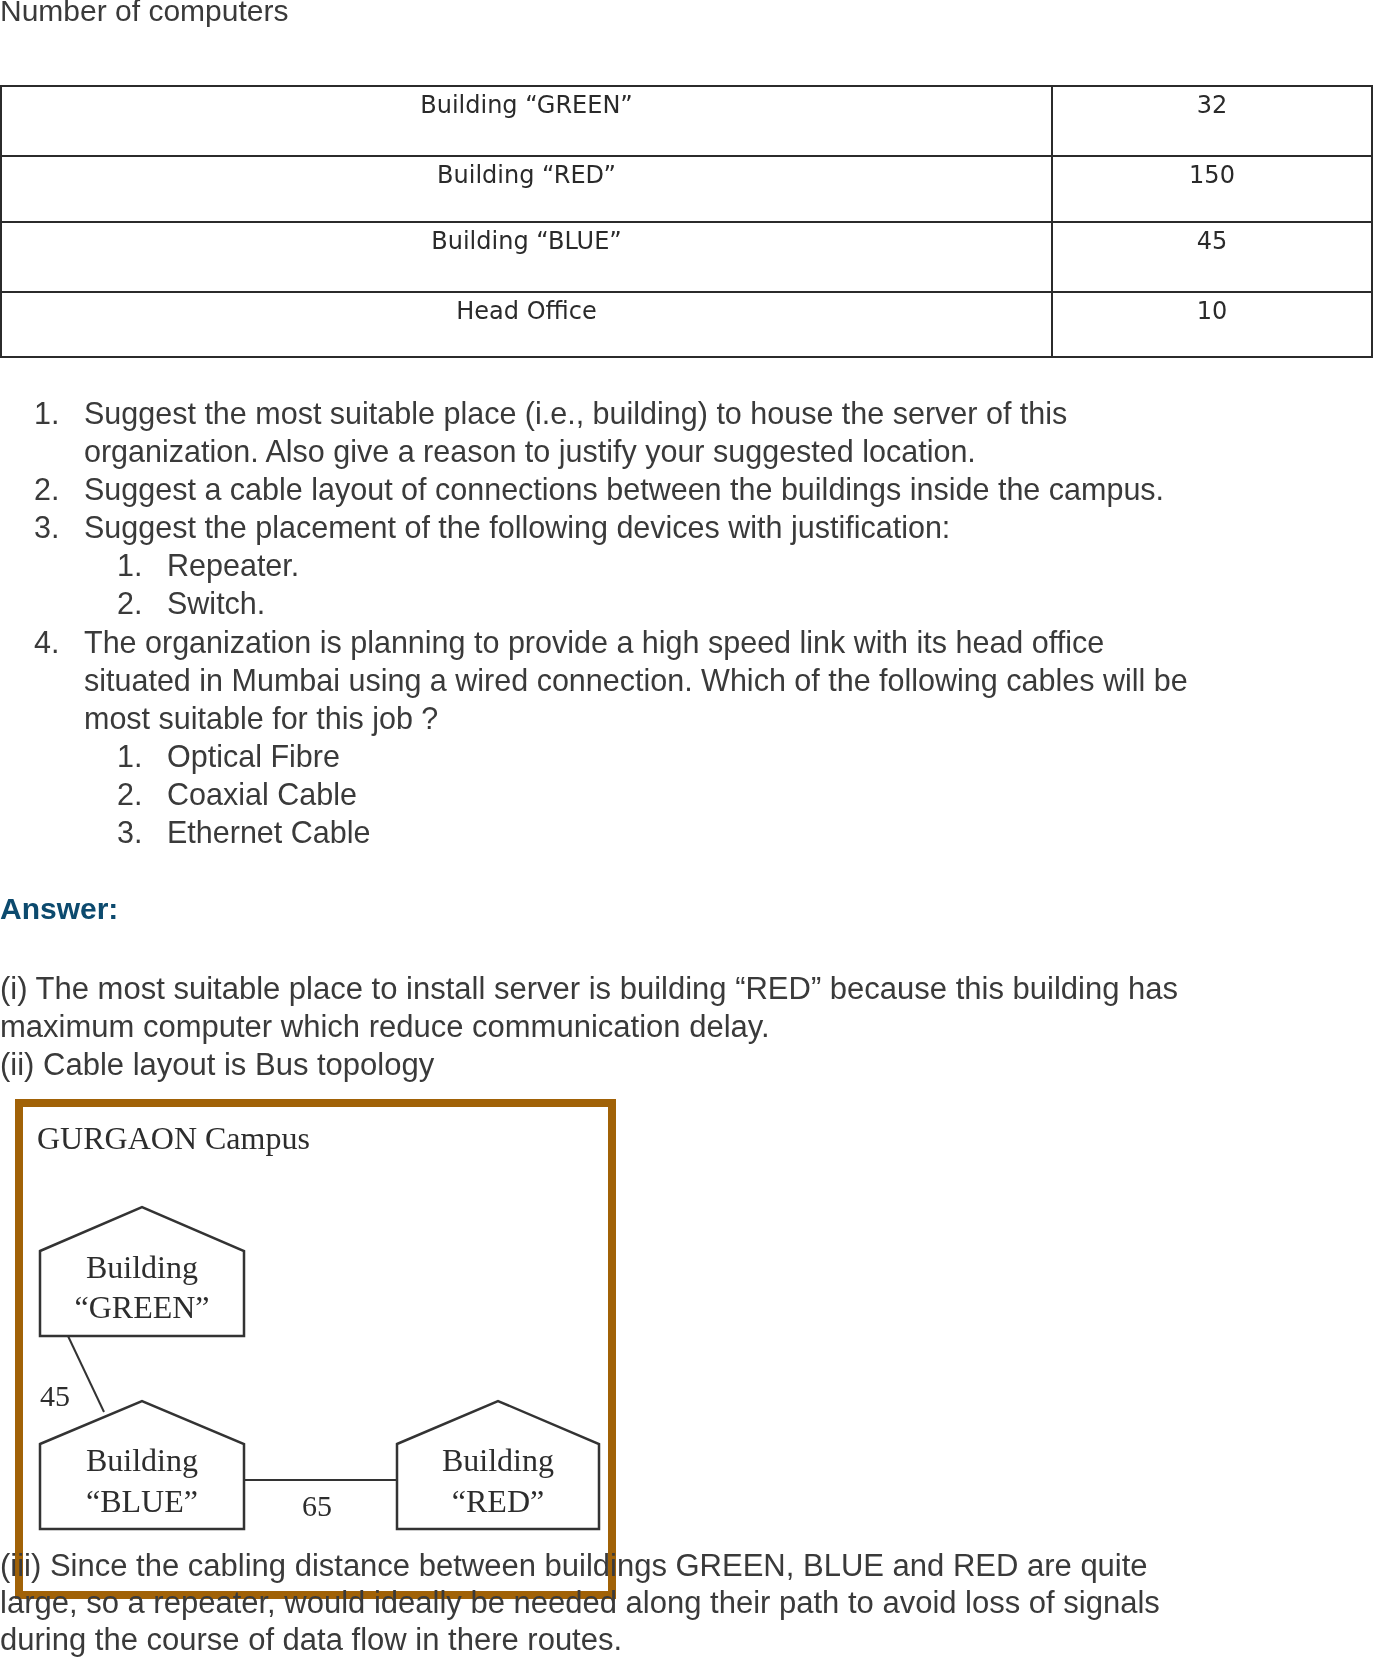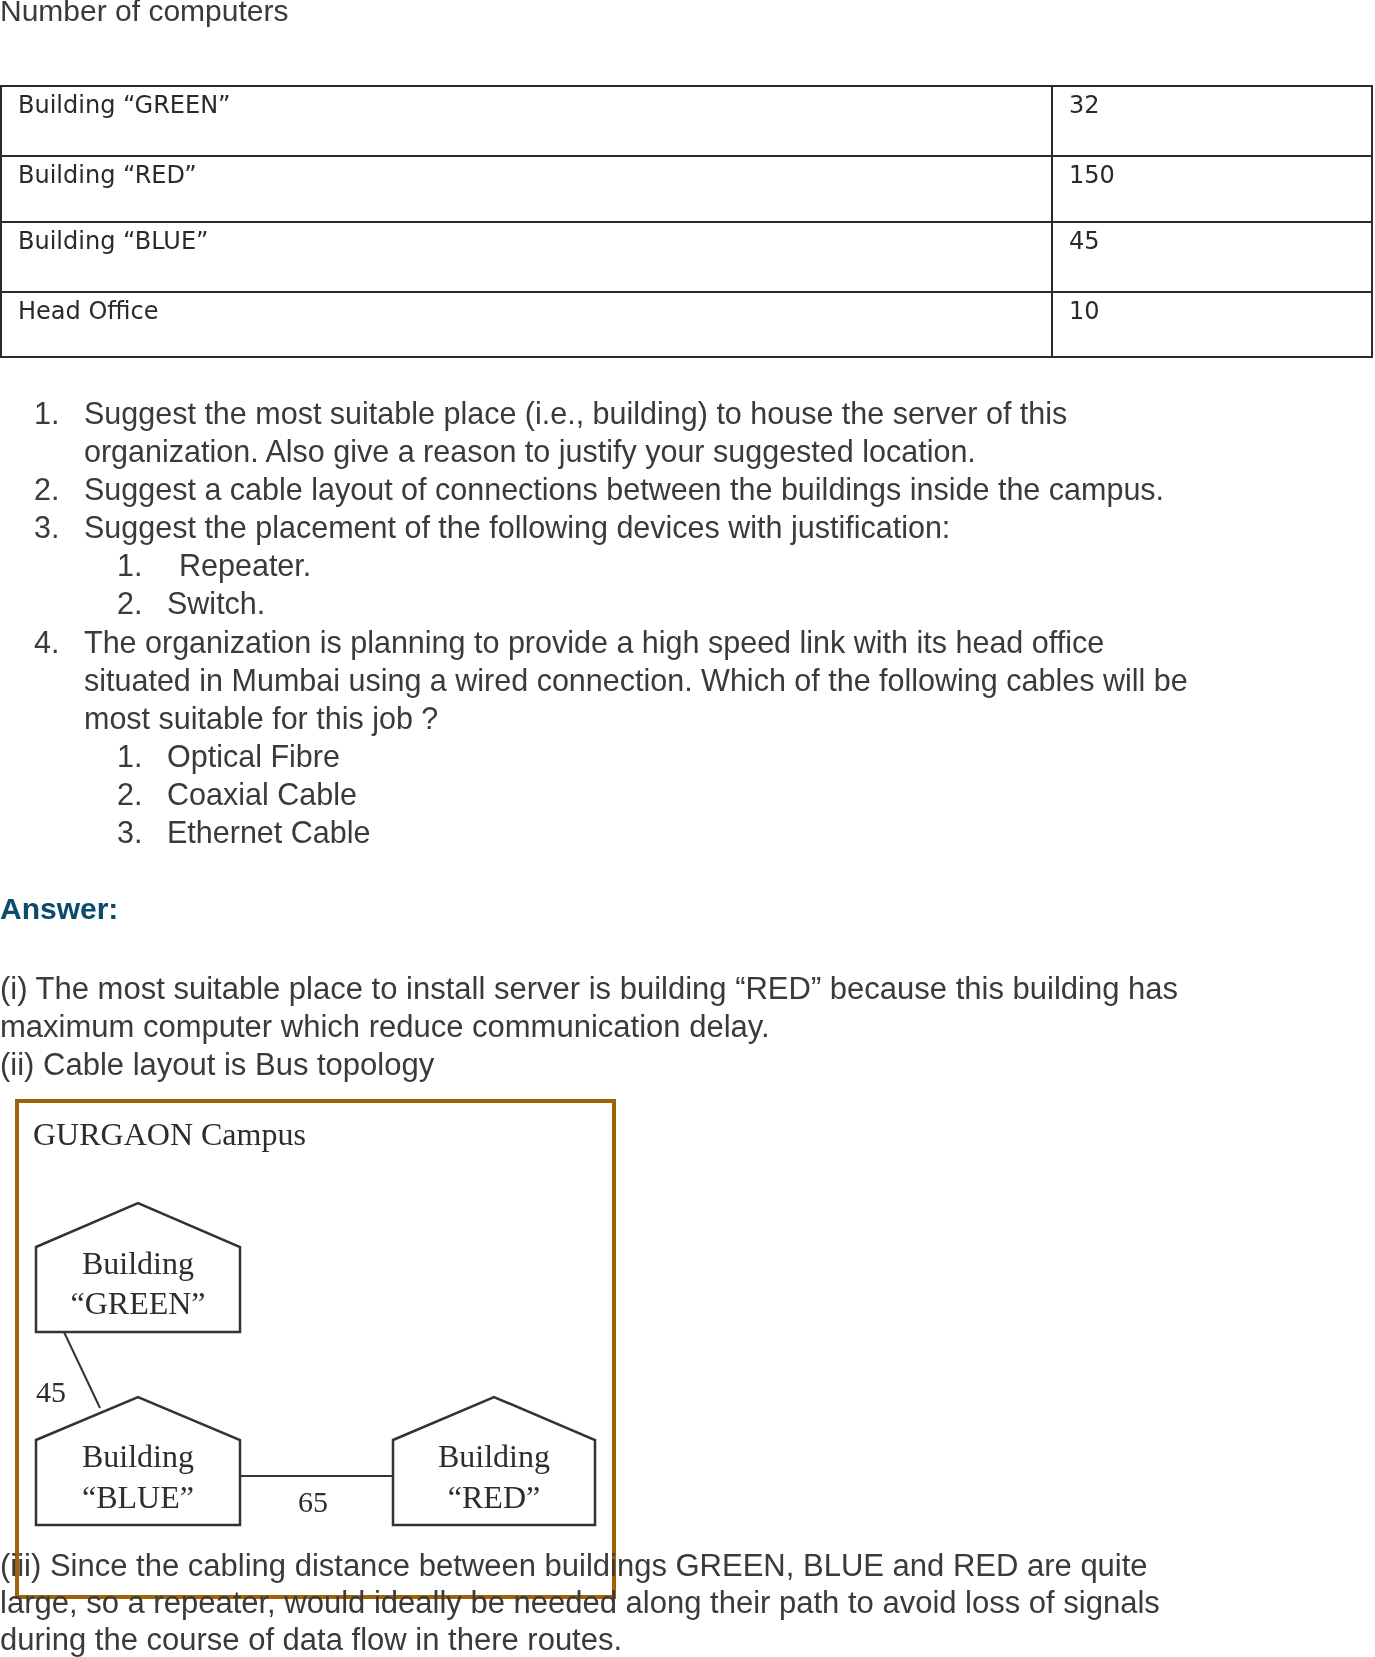--- a/index.html
+++ b/index.html
@@ -6,41 +6,41 @@
     body {
       width: 1375px; height: 1657px; position: relative; overflow: hidden;
       font-family: "Liberation Sans", sans-serif; color: #333333;
     }
     .abs { position: absolute; }
     .heading-top { left: 0; top: -6px; font-size: 30px; color: #3a3a3a; white-space: nowrap; }
 
     table.computers {
       position: absolute; left: 0; top: 85px; width: 1373px;
       border-collapse: collapse;
-      font-family: "DejaVu Sans", sans-serif; font-size: 24px; color: #2a2a2a;
+      font-family: "DejaVu Sans", sans-serif; font-size: 24px; color: #2a2a2a; text-align: center;
     }
     table.computers td {
       border: 2px solid #2b2b2b; vertical-align: top; padding: 4px 16px 0 16px;
     }
     table.computers td.name { width: 1017px; }
     table.computers tr.r0 td { height: 64px; }
     table.computers tr.r1 td { height: 60px; }
     table.computers tr.r2 td { height: 64px; margin-top: 7px; }
     table.computers tr.r3 td { height: 59px; }
 
     .qtext { font-size: 30.5px; line-height: 38px; color: #3a3a3a; white-space: nowrap; }
     .qnum { position: absolute; font-size: 30.5px; line-height: 38px; color: #3a3a3a; }
 
     .answer-label { left: 0; top: 892px; font-size: 30px; font-weight: bold; color: #0c4a6e; }
 
     .ans-line { position: absolute; left: 0; font-size: 31px; line-height: 38px; color: #3a3a3a; white-space: nowrap; }
 
     .diagram {
       position: absolute; left: 15px; top: 1099px; width: 601px; height: 500px;
-      border: 4px solid #a16207; box-sizing: border-box;
+      border: 8px solid #a16207; box-sizing: border-box;
     }
     .diagram svg { position: absolute; left: -17px; top: -1101px; }
     .diag-text { font-family: "Liberation Serif", "DejaVu Serif", serif; fill: #2d2d2d; }
   </style>
 </head>
 <body>
 
 <div class="abs heading-top">Number of computers</div>
 
 <table class="computers">
@@ -69,21 +69,21 @@
   <span class="qnum" style="left:34px; top:394px;">1.</span>
   <div class="abs qtext" style="left:84px; top:394px;">Suggest the most suitable place (i.e., building) to house the server of this</div>
   <div class="abs qtext" style="left:84px; top:432px;">organization. Also give a reason to justify your suggested location.</div>
 
   <span class="qnum" style="left:34px; top:470px;">2.</span>
   <div class="abs qtext" style="left:84px; top:470px;">Suggest a cable layout of connections between the buildings inside the campus.</div>
 
   <span class="qnum" style="left:34px; top:508px;">3.</span>
   <div class="abs qtext" style="left:84px; top:508px;">Suggest the placement of the following devices with justification:</div>
   <span class="qnum" style="left:117px; top:546px;">1.</span>
-  <div class="abs qtext" style="left:167px; top:546px;margin-left:12px;">Repeater.</div>
+  <div class="abs qtext" style="left:167px; top:546px;">Repeater.</div>
   <span class="qnum" style="left:117px; top:584px;">2.</span>
   <div class="abs qtext" style="left:167px; top:584px;">Switch.</div>
 
   <span class="qnum" style="left:34px; top:623px;">4.</span>
   <div class="abs qtext" style="left:84px; top:623px;">The organization is planning to provide a high speed link with its head office</div>
   <div class="abs qtext" style="left:84px; top:661px;">situated in Mumbai using a wired connection. Which of the following cables will be</div>
   <div class="abs qtext" style="left:84px; top:699px;">most suitable for this job ?</div>
   <span class="qnum" style="left:117px; top:737px;">1.</span>
   <div class="abs qtext" style="left:167px; top:737px;">Optical Fibre</div>
   <span class="qnum" style="left:117px; top:775px;">2.</span>

